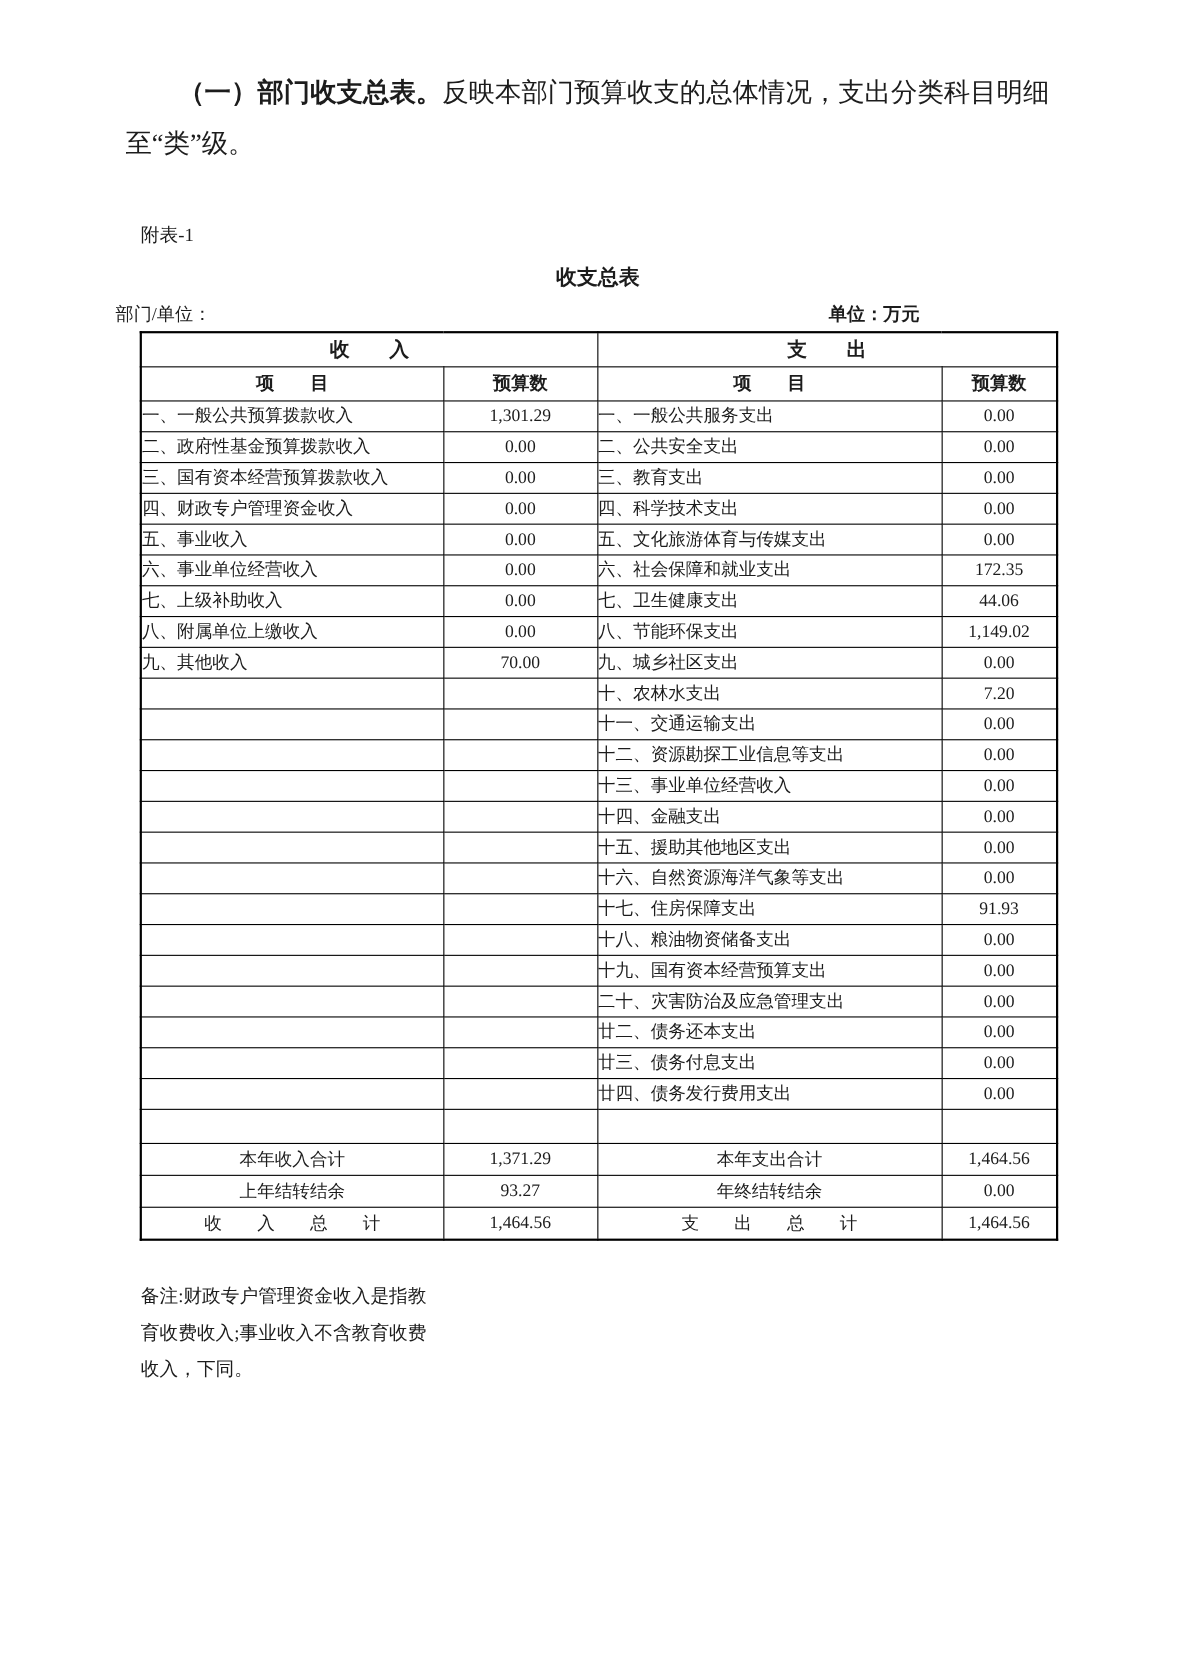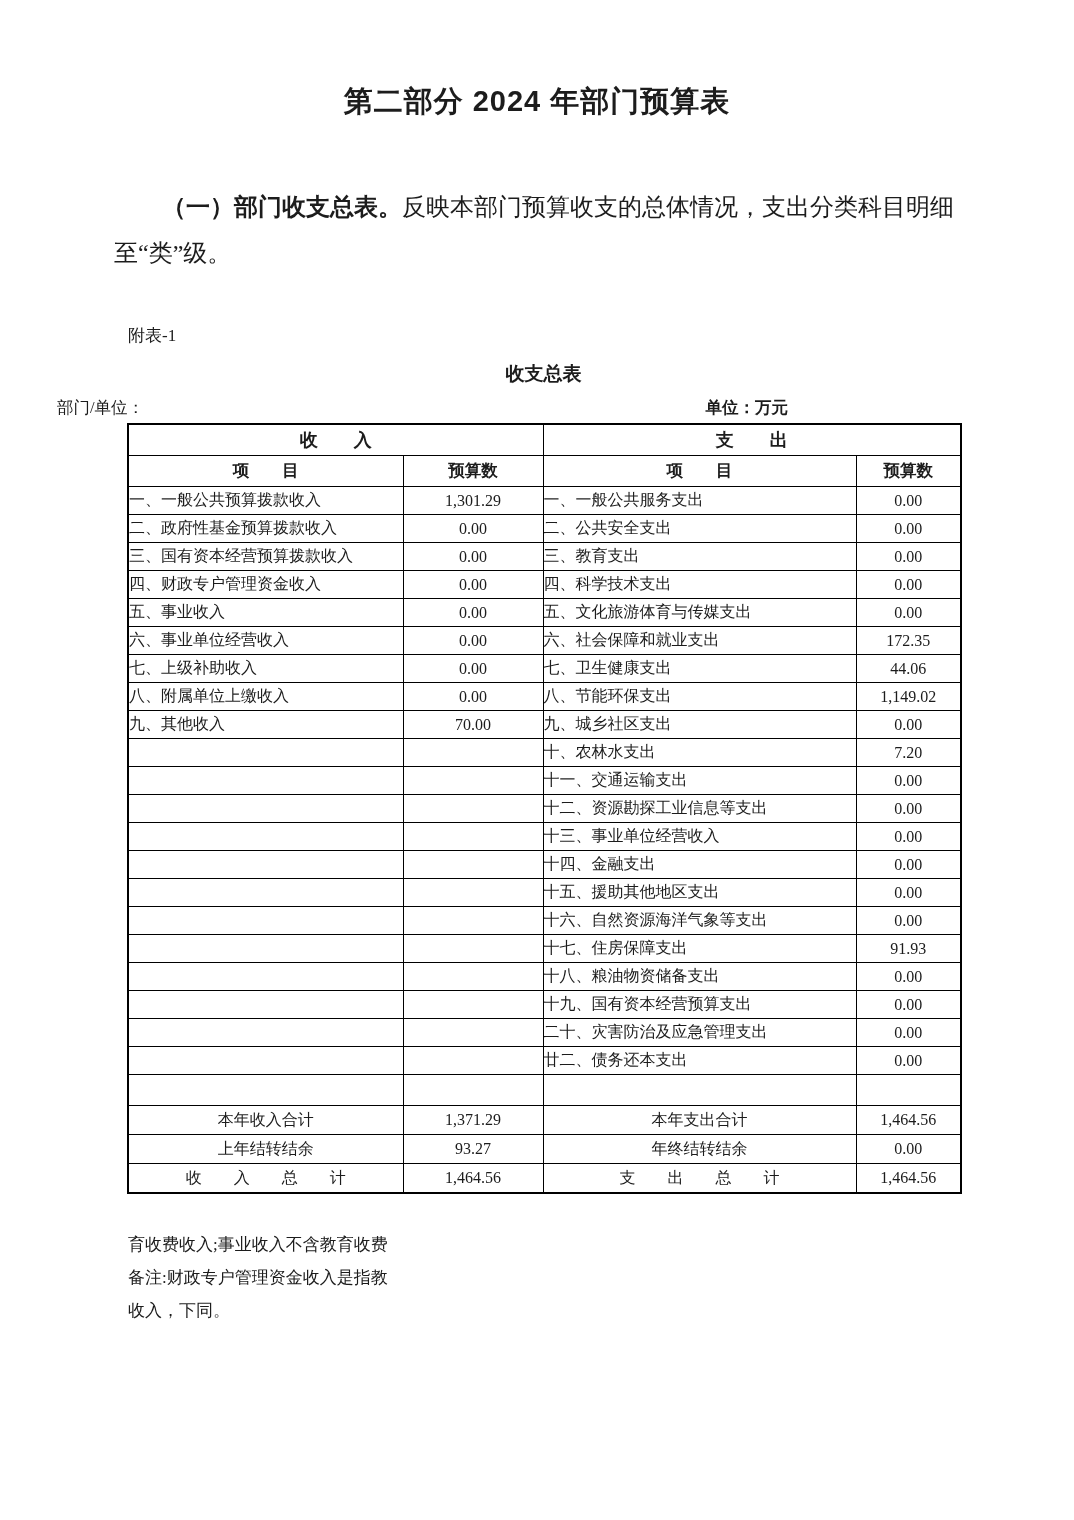--- a/index.html
+++ b/index.html
@@ -41,21 +41,21 @@
     width: 833px;
     margin: 14px 0 0 127px;
     text-align: center;
     font-family: "Liberation Sans", "DejaVu Sans", sans-serif;
     font-weight: bold;
     font-size: 19px;
   }
   .meta-row {
     position: relative;
     width: 833px;
-    margin: 8px 0 4px 56px;
+    margin: 8px 0 4px 104px;
     height: 24px;
     font-size: 16.5px;
   }
   .meta-dept { position: absolute; left: 1px; bottom: 0; }
   .meta-unit { position: absolute; right: 101px; bottom: 0; font-weight: bold; }
   table.budget {
     width: 833px;
     margin-left: 127px;
     border-collapse: collapse;
     table-layout: fixed;
@@ -91,21 +91,20 @@
     margin: 34px 0 0 128px;
     font-size: 17px;
     line-height: 33px;
   }
 </style>
 </head>
 <body>
 
 <div class="page">
 
-  <h1 class="doc-title">第二部分 2024 年部门预算表</h1>
 
   <p class="intro"><span class="lead">（一）部门收支总表。</span><span>反映本部门预算收支的总体情况，支出分类科目明细至“类”级。</span></p>
 
   <div class="attach-label">附表-1</div>
 
   <div class="table-title">收支总表</div>
 
   <div class="meta-row">
     <span class="meta-dept">部门/单位：</span>
     <span class="meta-unit">单位：万元</span>
@@ -250,20 +249,32 @@
           <td class="val"></td>
           <td class="item">二十、灾害防治及应急管理支出</td>
           <td class="val">0.00</td>
         </tr>
         <tr>
           <td class="item"></td>
           <td class="val"></td>
           <td class="item">廿二、债务还本支出</td>
           <td class="val">0.00</td>
         </tr>
+        <tr>
+          <td class="item"></td>
+          <td class="val"></td>
+          <td class="item">廿三、债务付息支出</td>
+          <td class="val">0.00</td>
+        </tr>
+        <tr>
+          <td class="item"></td>
+          <td class="val"></td>
+          <td class="item">廿四、债务发行费用支出</td>
+          <td class="val">0.00</td>
+        </tr>
         <tr class="spacer">
           <td class="item"></td>
           <td class="val"></td>
           <td class="item"></td>
           <td class="val"></td>
         </tr>
         <tr class="total">
           <td>本年收入合计</td>
           <td>1,371.29</td>
           <td>本年支出合计</td>
@@ -278,18 +289,18 @@
         <tr class="total">
           <td>收　　入　　总　　计</td>
           <td>1,464.56</td>
           <td>支　　出　　总　　计</td>
           <td>1,464.56</td>
         </tr>
       </tbody>
   </table>
 
   <div class="remark">
+    <div>备注:财政专户管理资金收入是指教</div>
     <div>育收费收入;事业收入不含教育收费</div>
-    <div>备注:财政专户管理资金收入是指教</div>
     <div>收入，下同。</div>
   </div>
 
 </div>
 
 </body></html>

